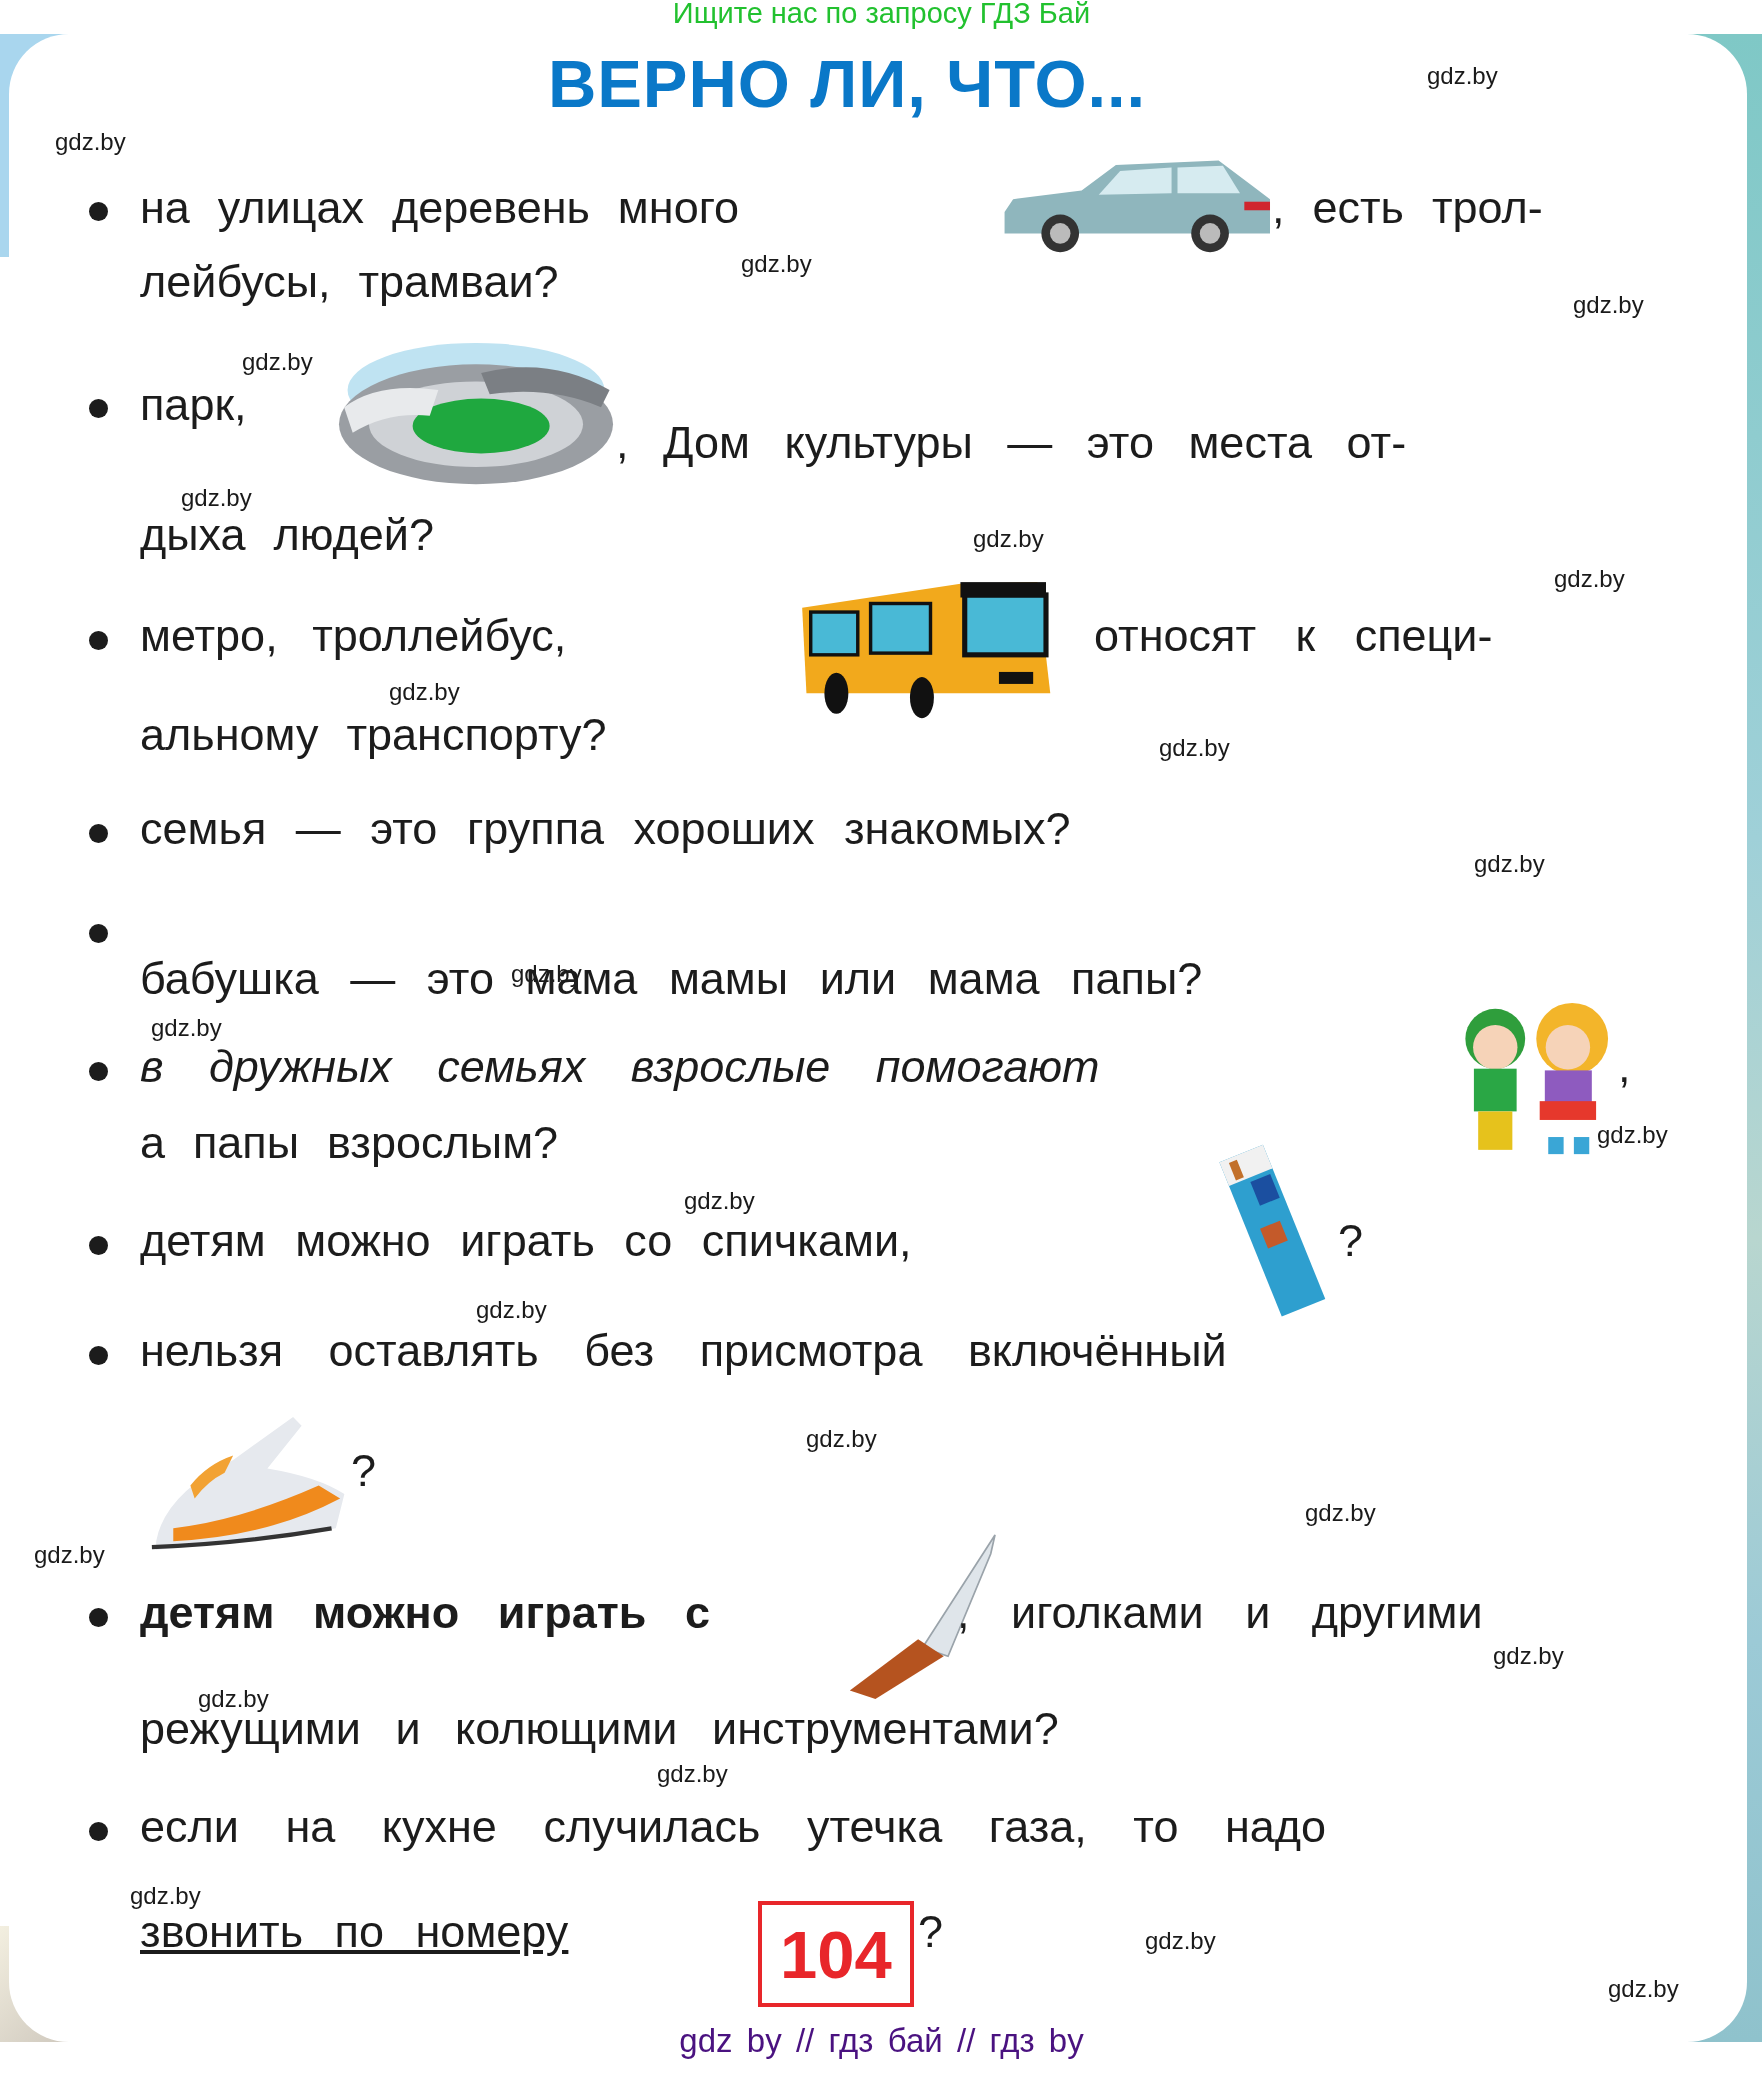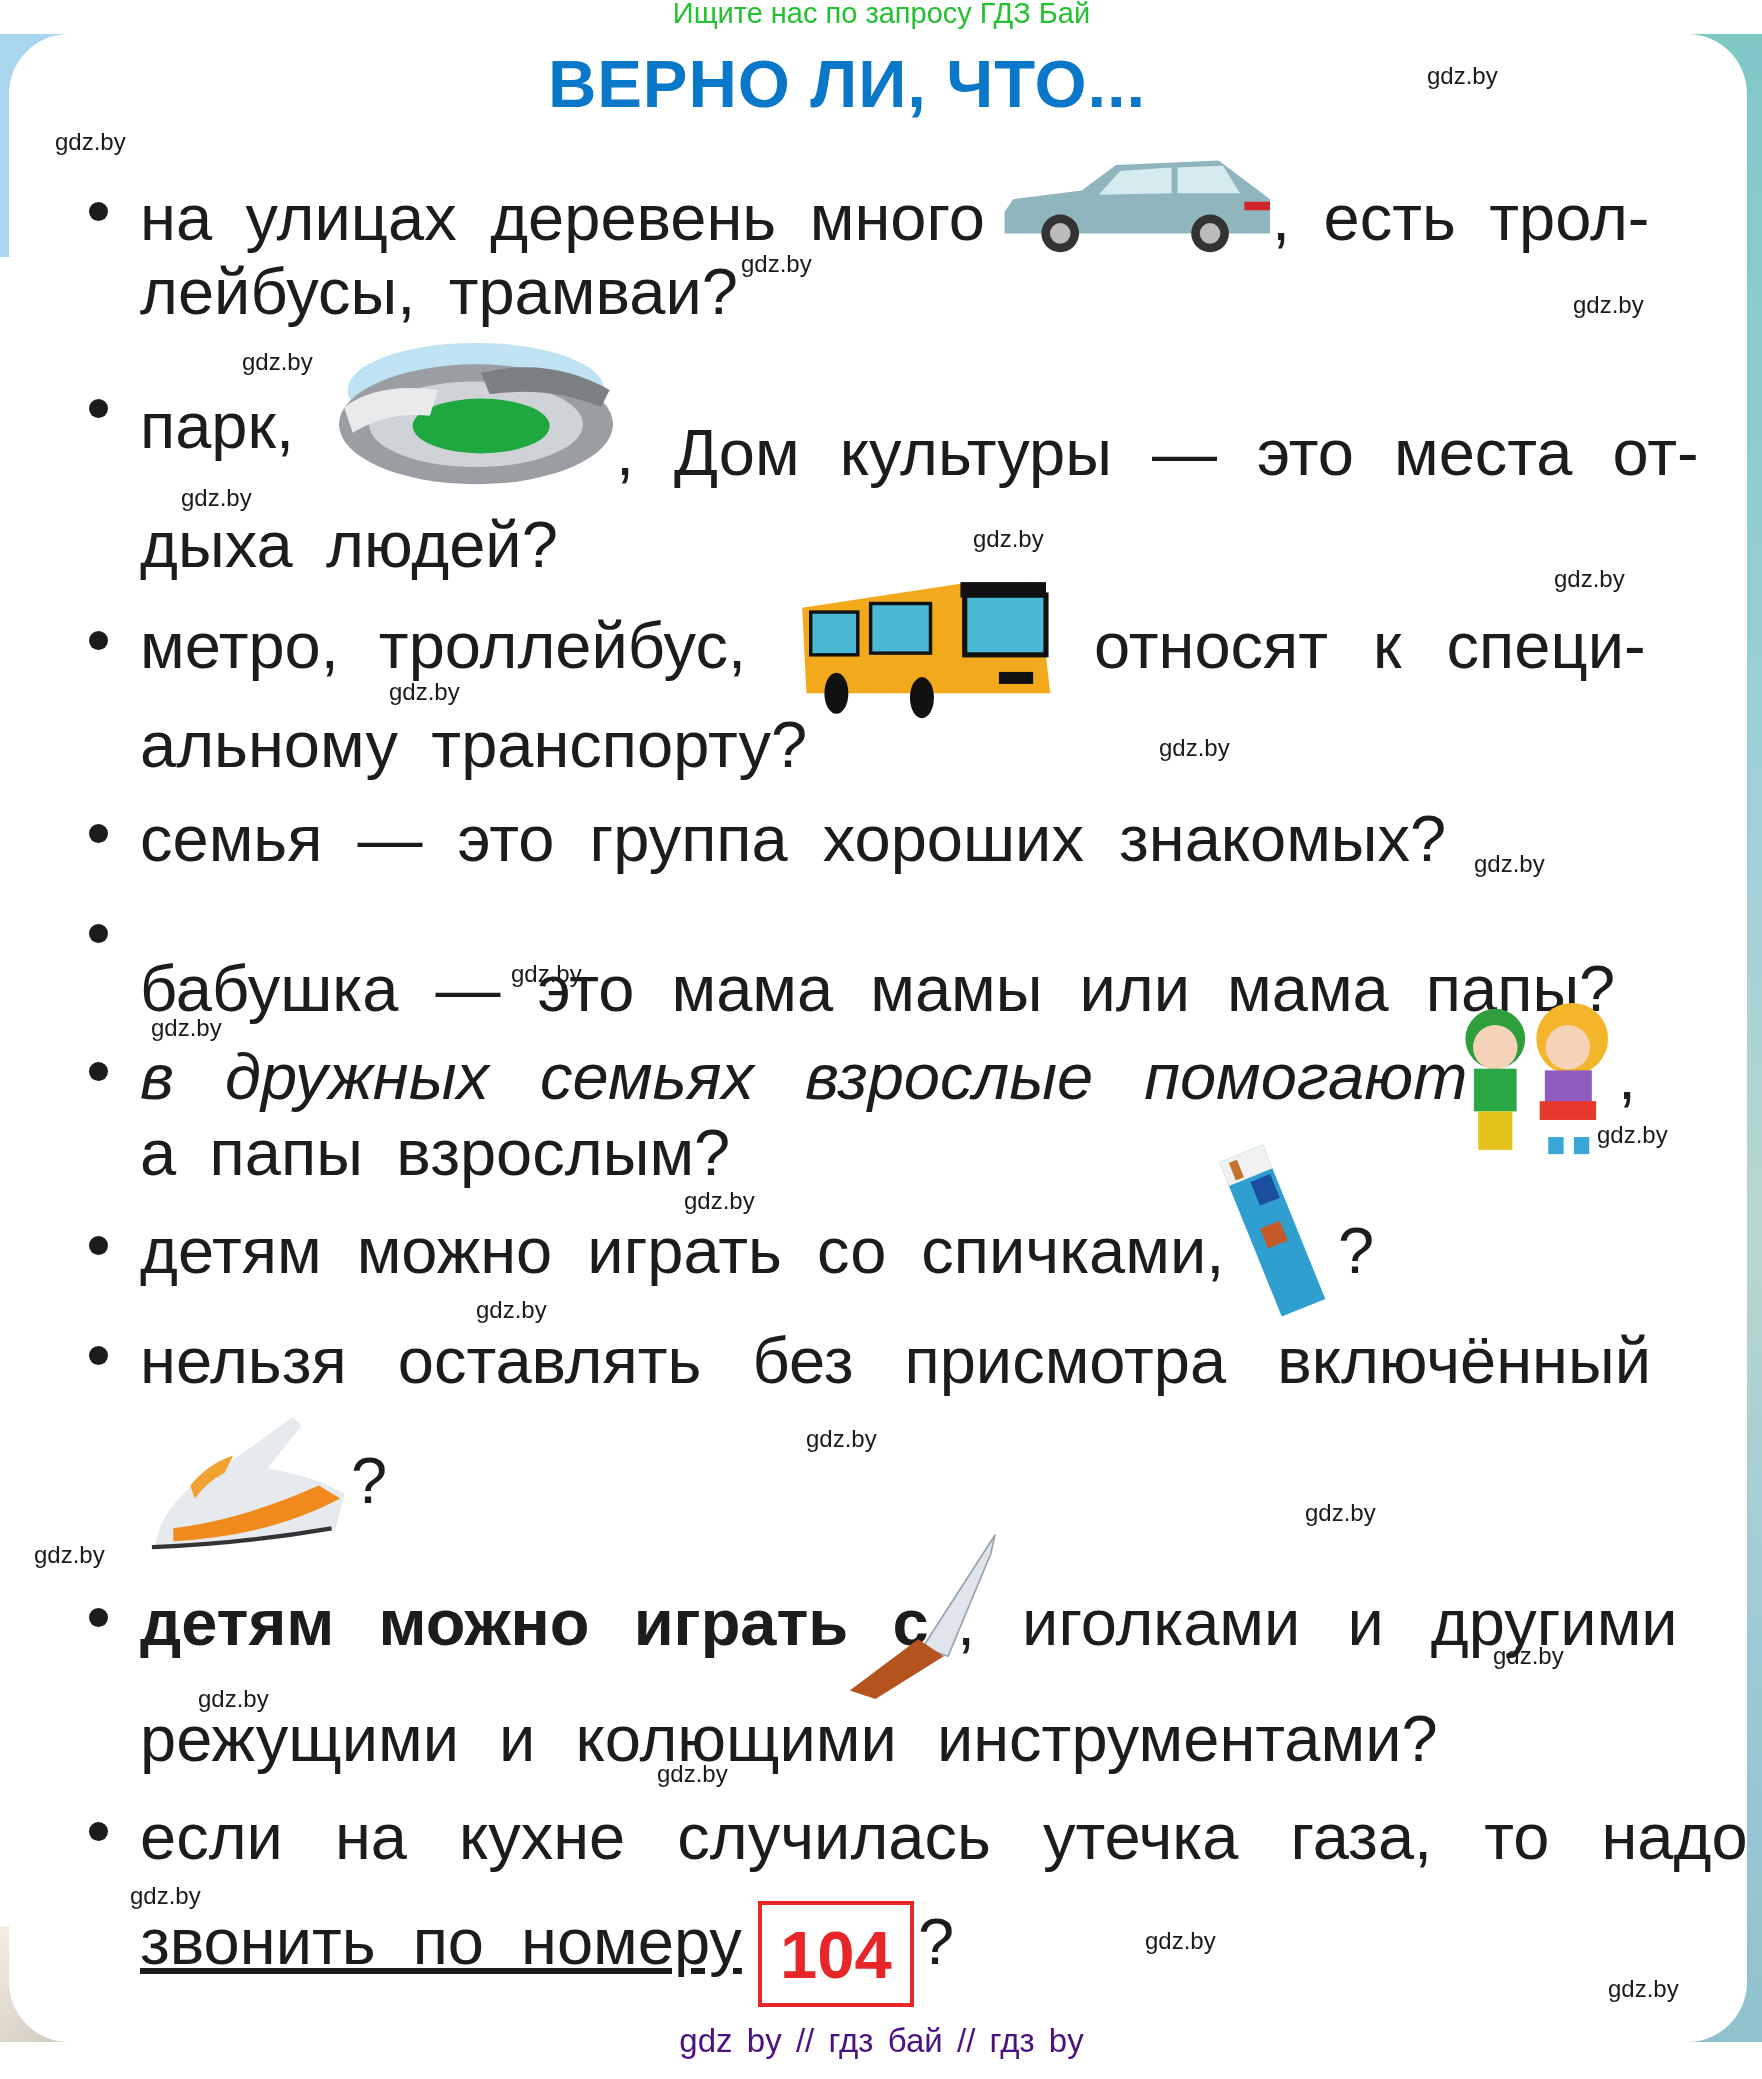--- a/index.html
+++ b/index.html
@@ -4,21 +4,21 @@
 <style>
   html,body{margin:0;padding:0;}
   body{width:1763px;height:2079px;position:relative;background:#ffffff;overflow:hidden;font-family:"Liberation Sans",sans-serif;}
   .bg-left{position:absolute;left:0;top:34px;width:171px;height:223px;background:#a9d6ee;}
   .bg-right{position:absolute;left:1627px;top:34px;width:136px;height:2008px;background:linear-gradient(180deg,#7fc8c6 0%,#9fd0d8 40%,#b8d6cf 60%,#9ccad6 80%,#8fc2cc 100%);}
   .bg-bottom-left{position:absolute;left:0;top:1926px;width:103px;height:116px;background:linear-gradient(135deg,#f3efe0,#c9c2b8);}
   .card{position:absolute;left:8.6px;top:34px;width:1738px;height:2008px;background:#ffffff;border-radius:60px;}
   .top-banner{position:absolute;left:0;width:1763px;top:-3.4px;text-align:center;font-size:29px;color:#22c12f;}
   .title{position:absolute;left:548px;top:45px;font-size:67px;font-weight:bold;color:#0a78c8;letter-spacing:0.9px;white-space:nowrap;}
   .wm{position:absolute;font-size:24px;color:#1a1a1a;white-space:nowrap;}
-  .line{position:absolute;font-size:65px;color:#1c1c1c;white-space:nowrap;line-height:1;}
+  .line{position:absolute;font-size:45px;color:#1c1c1c;white-space:nowrap;line-height:1;}
   .bullet{position:absolute;width:19px;height:19px;border-radius:50%;background:#1c1c1c;}
   .pic{position:absolute;overflow:hidden;}
   .box104{position:absolute;left:758px;top:1901px;width:156px;height:106px;border:4.3px solid #e8262a;box-sizing:border-box;display:flex;align-items:center;justify-content:center;font-size:67px;font-weight:bold;color:#e8262a;}
   .footer{position:absolute;left:0;width:1763px;top:2022px;text-align:center;font-size:33px;color:#4a1280;word-spacing:5.1px;}
 </style>
 </head>
 <body>
 
 <div class="bg-left"></div>
 <div class="bg-right"></div>
@@ -74,21 +74,21 @@
     <rect x="290" y="58" width="30" height="10" fill="#d0262e"></rect>
     <circle cx="75" cy="95" r="22" fill="#333"></circle>
       <circle cx="75" cy="95" r="12" fill="#bbb"></circle>
     <circle cx="250" cy="95" r="22" fill="#333"></circle>
       <circle cx="250" cy="95" r="12" fill="#bbb"></circle>
   </svg>
 </div>
 <div class="line" style="left:1272px;top:185px;word-spacing:15.4px;">, есть трол-</div>
 <div class="line" style="left:140px;top:259px;word-spacing:15.4px;">лейбусы, трамваи?</div>
 
-<div class="line" style="left:140px;top:382px;margin-top:11px;">парк,</div>
+<div class="line" style="left:140px;top:382px;">парк,</div>
 <div class="pic" style="left:327px;top:330px;width:298px;height:180px;">
   <svg width="298" height="180" viewBox="0 0 348 210">
     <ellipse cx="174" cy="70" rx="150" ry="55" fill="#bfe3f2"></ellipse>
     <ellipse cx="174" cy="110" rx="160" ry="70" fill="#9a9ea3"></ellipse>
     <ellipse cx="174" cy="110" rx="125" ry="50" fill="#cfd2d6"></ellipse>
     <ellipse cx="180" cy="112" rx="80" ry="32" fill="#1fa83f"></ellipse>
     <path d="M20 90 Q60 60 130 70 L120 100 Q70 95 30 120 Z" fill="#e8eaec"></path>
     <path d="M180 50 Q260 30 330 70 L320 90 Q260 65 190 75 Z" fill="#7b7f84"></path>
   </svg>
 </div>

